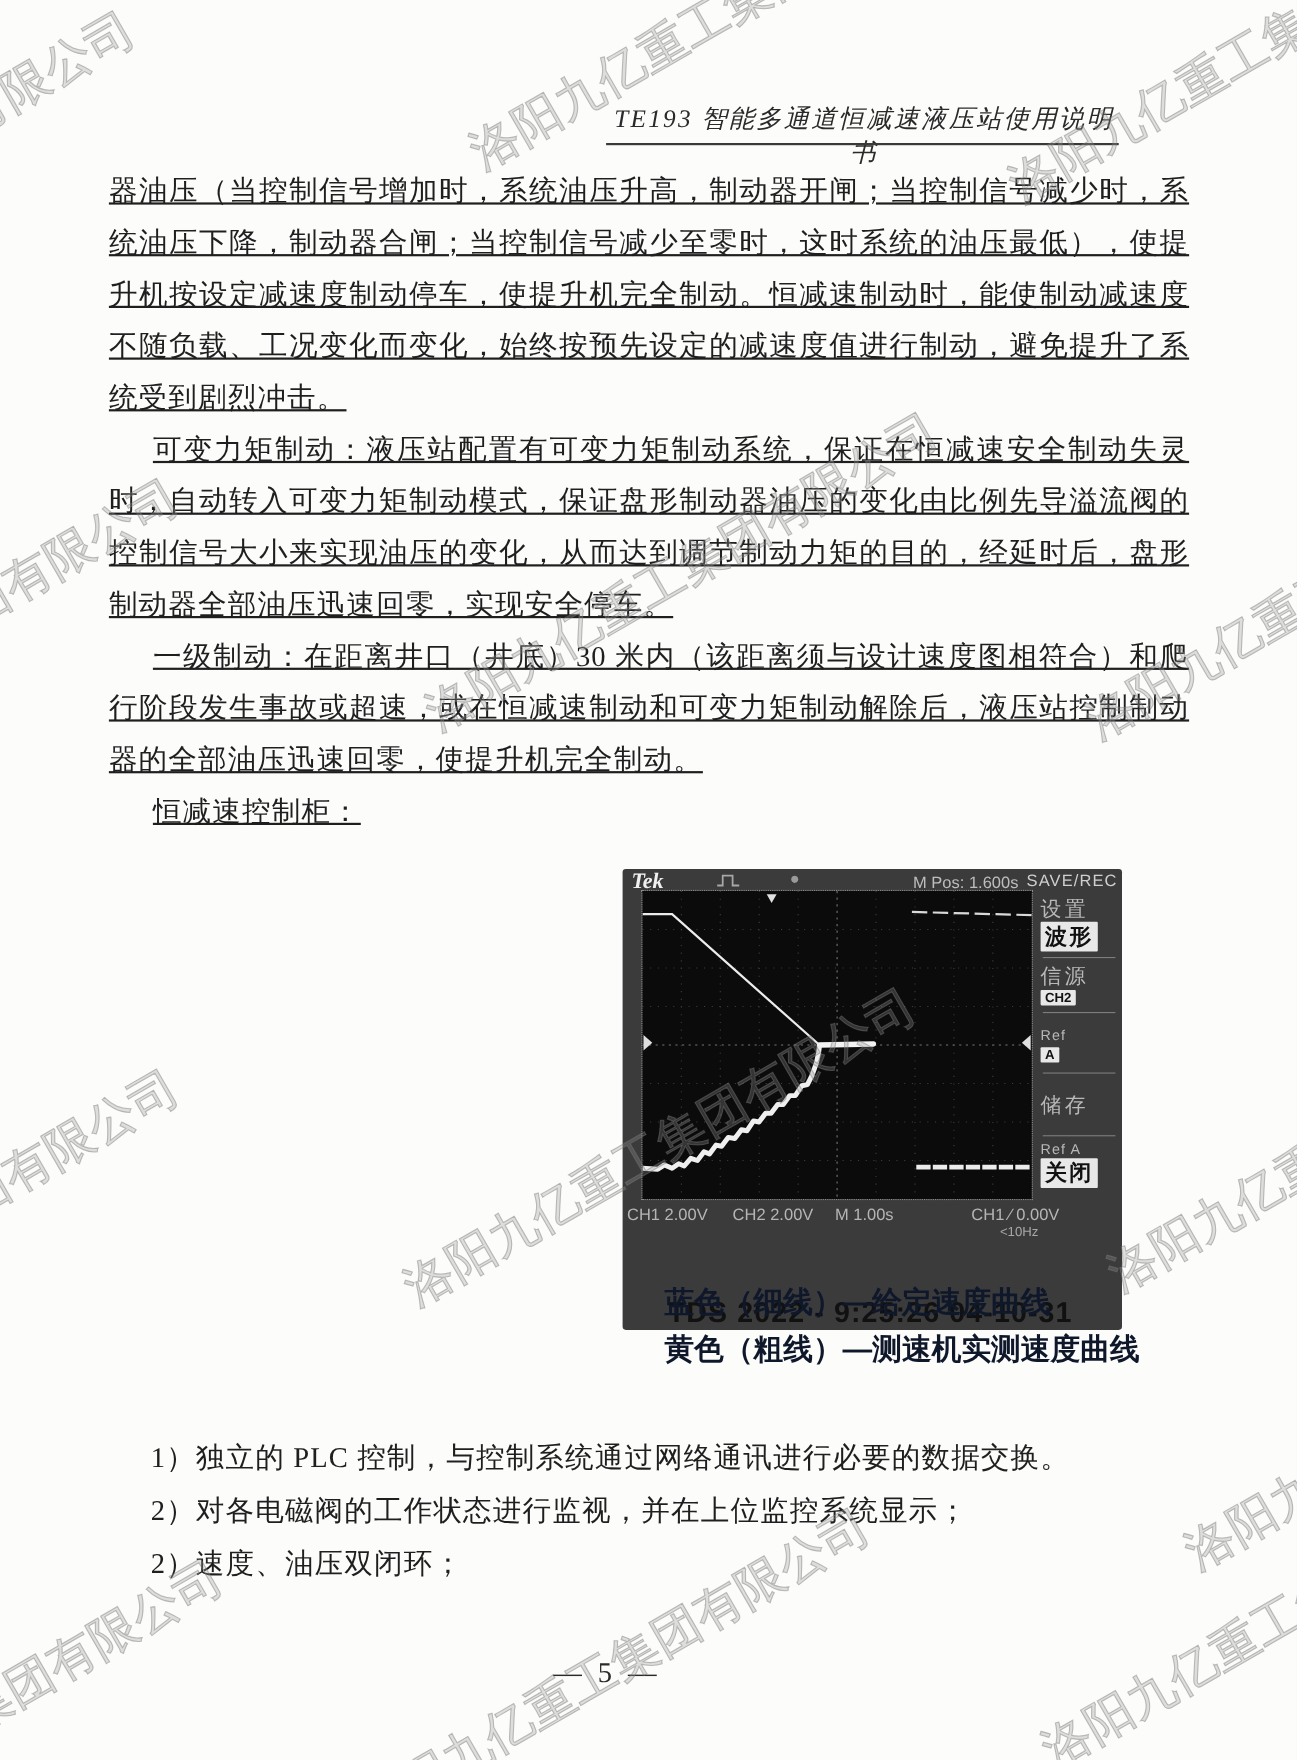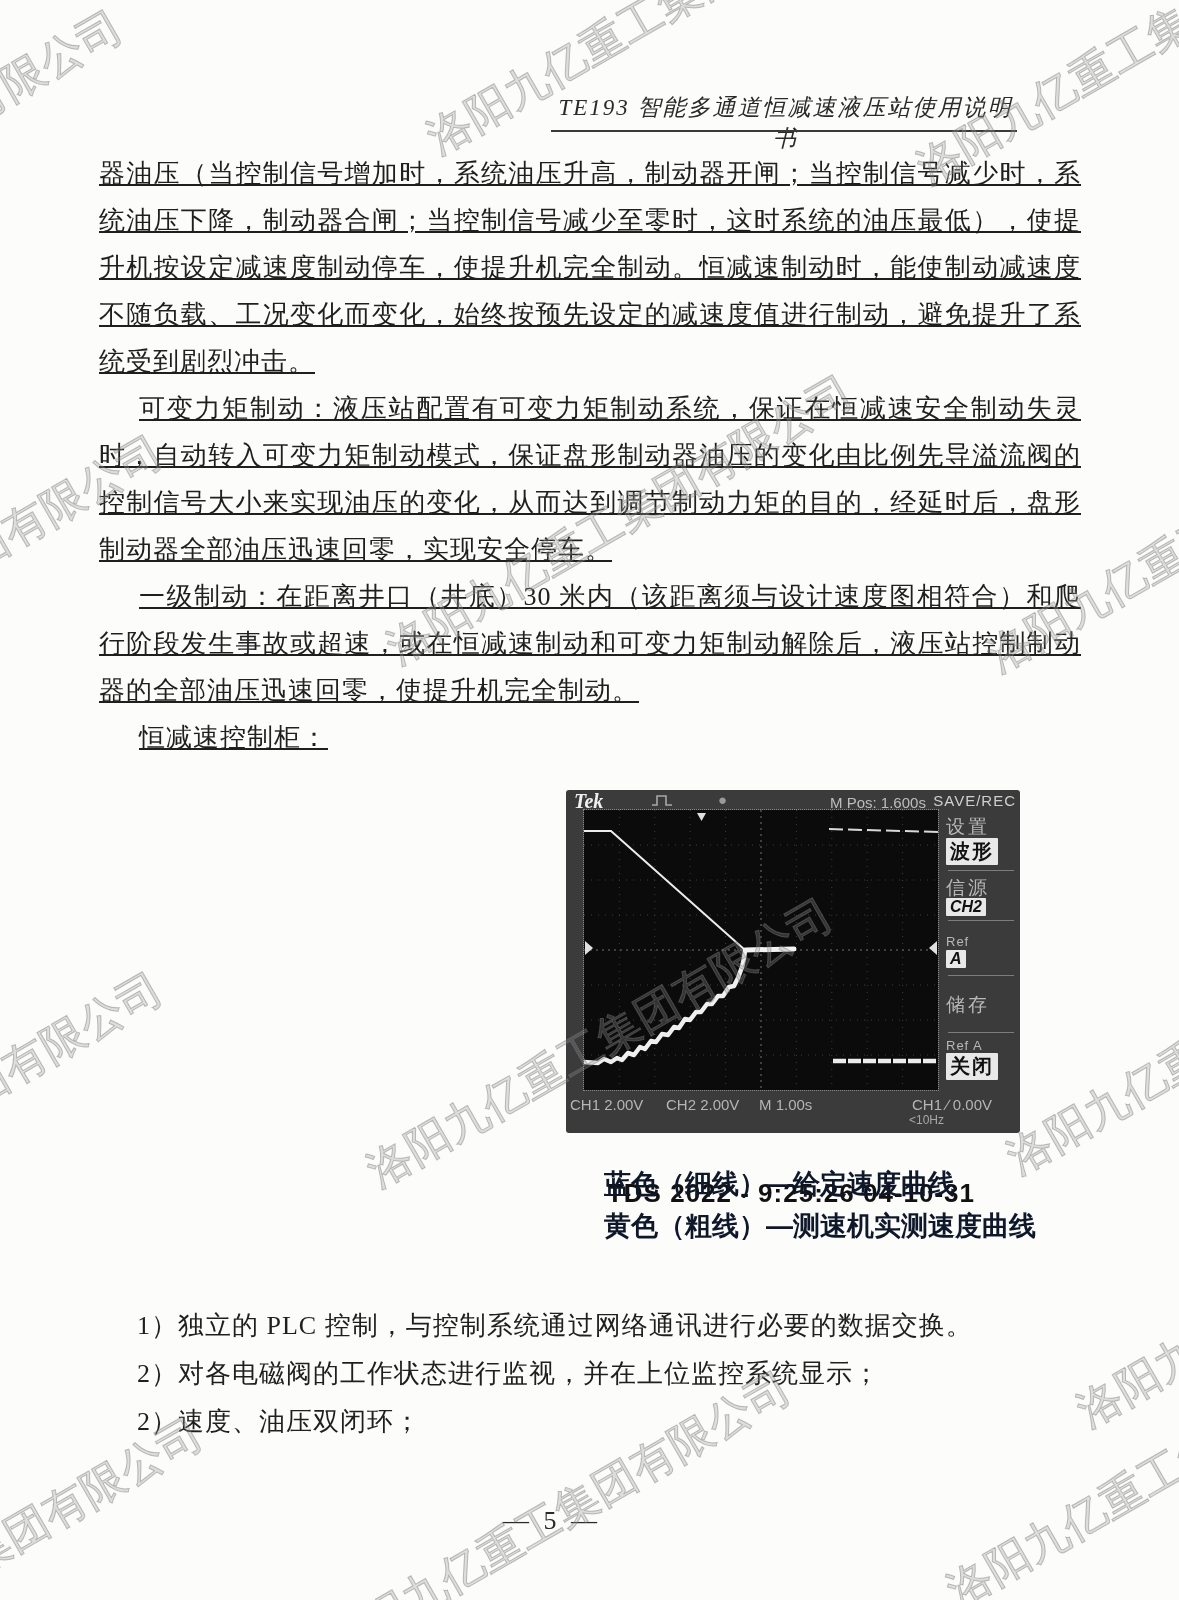--- a/index.html
+++ b/index.html
@@ -37,42 +37,42 @@
   .left-col{
     position:absolute; left:99px; top:780px; width:436px; z-index:2;
   }
   .left-col p{
     margin:0; font-size:26px; line-height:47px; letter-spacing:2.5px;
     text-align:justify; text-justify:inter-character; text-indent:2em;
   }
   
   .figure{position:absolute; left:556px; top:778px; width:470px; z-index:2;}
   .scope{
-    position:absolute; left:10px; top:12px; width:454px; height:343px;
+    position:absolute; left:10px; top:12px; width:454px; height:419px;
     background:#3b3b3b; border-radius:3px;
     font-family:"Liberation Sans","DejaVu Sans",sans-serif;
   }
   .scope-top{position:absolute; left:0; top:0; width:454px; height:20px;}
   .tek-logo{position:absolute; left:8px; top:0px; color:#f0f0f0; font-family:"Liberation Serif",serif; font-weight:bold; font-style:italic; font-size:20px;}
   .pulse-icon{position:absolute; left:84px; top:3px;}
   .rec-dot{position:absolute; left:152px; top:1px; color:#9a9a9a; font-size:15px;}
   .m-pos{position:absolute; left:264px; top:4px; color:#bdbdbd; font-size:15px;}
   .save-rec{position:absolute; right:4px; top:2px; color:#cfcfcf; font-size:15px; letter-spacing:1px;}
   .scope-screen{
     position:absolute; left:18px; top:20px; width:354px; height:280px;
     background:#0b0b0b; outline:1px dotted #8a8a8a;
   }
   .scope-screen svg{display:block;}
   .scope-sidebar{position:absolute; left:380px; top:20px; width:72px; height:282px; text-align:left;}
   .sb{position:absolute; left:0; width:72px;}
   .sb-label{color:#b8b8b8; font-size:19px; letter-spacing:3px;}
   .sb-label.small{font-size:13px; letter-spacing:1px;}
   .sb-inv{display:inline-block; background:#e8e8e8; color:#111; font-weight:bold; padding:0 4px; border-radius:1px;}
   .sb-inv.big{font-size:20px; letter-spacing:2px;}
-  .sb-inv.small{font-size:16px;font-style:italic;}
+  .sb-inv.small{font-size:12px;}
   .sb-div{position:absolute; left:2px; width:66px; height:1px; background:#7d7d7d;}
   .scope-status{position:absolute; left:0; top:304px; width:454px; height:26px; color:#b5b5b5; font-size:15px;}
   .st{position:absolute; top:2px; white-space:nowrap;}
   .st-freq{position:absolute; top:19px; font-size:12px; color:#a8a8a8;}
   .fig-caption{
     position:absolute; left:0; top:352px; width:470px; text-align:center;
     font-family:"Liberation Sans","DejaVu Sans",sans-serif;
     font-weight:bold; font-size:26px; color:#111; letter-spacing:1px;margin-top:48px;
   }
   .fig-legend1,.fig-legend2{
@@ -186,21 +186,21 @@
         <div class="sb" style="top:182px"><span class="sb-label">储存</span></div>
         <div class="sb-div" style="top:222px"></div>
         <div class="sb" style="top:226px"><span class="sb-label small">Ref A</span></div>
         <div class="sb" style="top:243px"><span class="sb-inv big">关闭</span></div>
       </div>
 
       <div class="scope-status">
         <span class="st" style="left:4px">CH1  2.00V</span>
         <span class="st" style="left:100px">CH2  2.00V</span>
         <span class="st" style="left:193px">M 1.00s</span>
-        <span class="st" style="left:346px">CH1 ∕ 0.00V</span>
+        <span class="st" style="left:317px">CH1 ∕ 0.00V</span>
         <span class="st-freq" style="left:343px">&lt;10Hz</span>
       </div>
     </div>
 
     <div class="fig-caption">TDS 2022 - 9:25:26   04-10-31</div>
     <div class="fig-legend1">蓝色（细线）—给定速度曲线</div>
     <div class="fig-legend2">黄色（粗线）—测速机实测速度曲线</div>
   </div>
 
   <div class="list">

